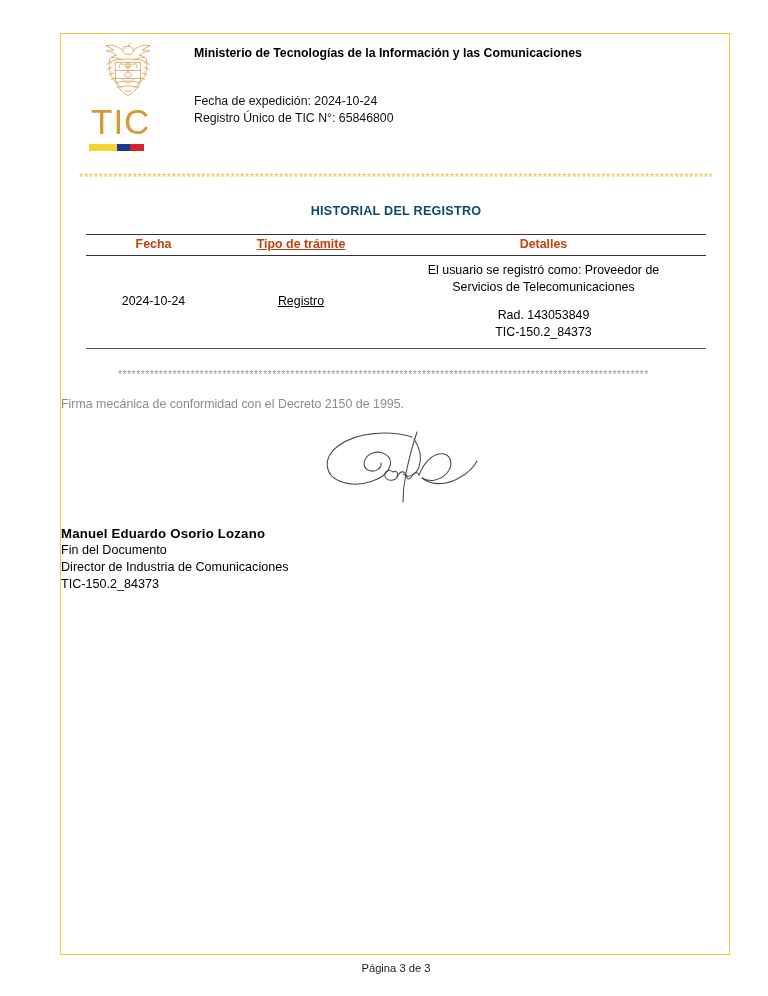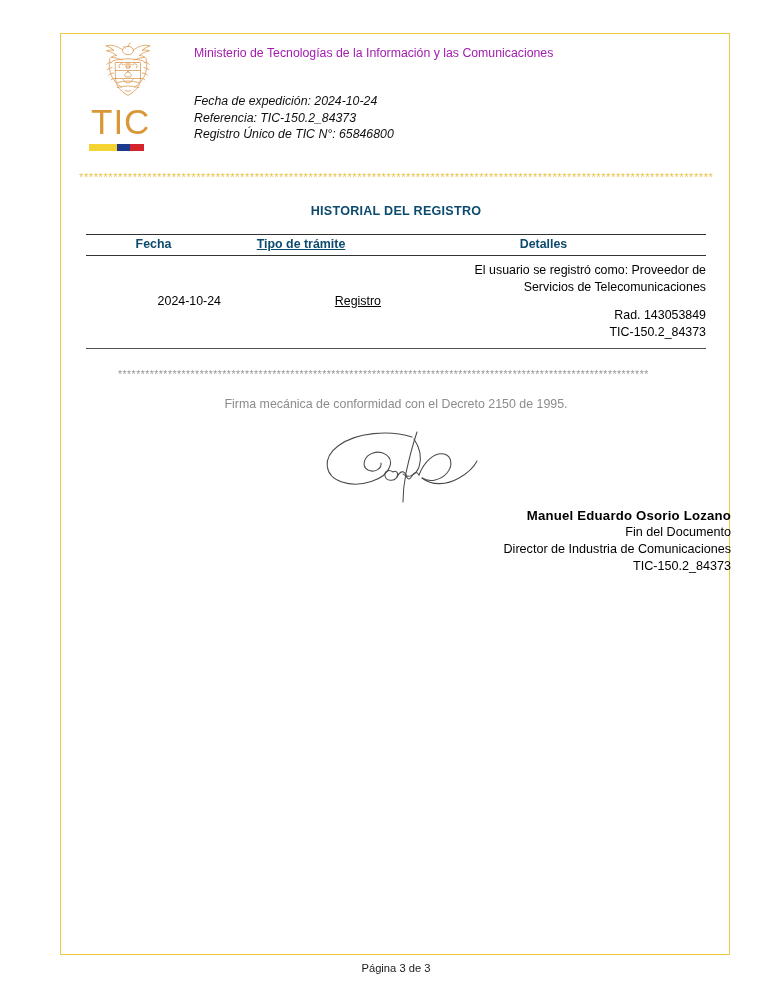--- a/index.html
+++ b/index.html
@@ -77,33 +77,32 @@
   .flag-yellow { flex: 0 0 50%; background: #f4d333; }
   .flag-blue   { flex: 0 0 25%; background: #1c3b8c; }
   .flag-red    { flex: 0 0 25%; background: #d4232c; }
 
   #ministry-title {
     position: absolute;
     left: 133px;
     top: 11px;
     width: 400px;
     font-size: 12.3px;
-    font-weight: normal;
+    font-weight: bold;
     line-height: 16.5px;
-    color: #a21caf;
+    color: #000000;
   }
   #header-meta {
     position: absolute;
     left: 133px;
     top: 59px;
     width: 430px;
     font-size: 12.3px;
     line-height: 16.6px;
     color: #111;
-    font-style: italic;
   }
   #header-meta div { white-space: nowrap; }
 
   
   #gold-divider {
     position: absolute;
     left: 18px;
     top: 136px;
     width: 634px;
     height: 14px;
@@ -138,25 +137,25 @@
     border-collapse: collapse;
     table-layout: fixed;
   }
   #history-table th {
     font-size: 12.4px;
     font-weight: bold;
     text-align: center;
     padding: 2px 0 4px 0;
     border-top: 1.4px solid #333;
     border-bottom: 1.4px solid #333;
-    color: #0c4a6e;
+    color: #c2410c;
   }
   #history-table td {
     font-size: 12.4px;
-    text-align: right;
+    text-align: center;
     vertical-align: middle;
     padding: 6px 0 8px 0;
     border-bottom: 1.4px solid #555;
     color: #000;
     line-height: 16.5px;
   }
   .col-fecha   { width: 135px; }
   .col-tipo    { width: 160px; text-decoration: underline; }
   .col-detalle { width: 325px; }
 
@@ -176,37 +175,37 @@
     line-height: 14px;
     white-space: nowrap;
   }
 
   
   #firma-note {
     position: absolute;
     left: 0;
     top: 363px;
     width: 670px;
-    text-align: center;
+    text-align: left;
     font-size: 12.4px;
     color: #8c8c8c;
   }
   #signature-mark {
     position: absolute;
     left: 255px;
     top: 392px;
     width: 180px;
     height: 82px;
   }
   #signatory-block {
     position: absolute;
     left: 0;
-    top: 473px;
-    width: 670px;
-    text-align: right;
+    top: 491px;
+    width: 670px;
+    text-align: left;
     font-size: 12.6px;
     line-height: 17px;
     color: #000;
   }
   #signatory-name {
     font-weight: bold;
     font-size: 13.2px;
     letter-spacing: 0.2px;
   }
 
@@ -273,21 +272,20 @@
     <div id="flag-bar">
       <div class="flag-yellow"></div>
       <div class="flag-blue"></div>
       <div class="flag-red"></div>
     </div>
 
     <div id="ministry-title">Ministerio de Tecnologías de la Información y las Comunicaciones</div>
 
     <div id="header-meta">
       <div>Fecha de expedición: 2024-10-24</div>
-      <div>Referencia: TIC-150.2_84373</div>
       <div>Registro Único de TIC N°: 65846800</div>
     </div>
   </div>
 
   <div id="gold-divider">******************************************************************************************************************************************************</div>
 
   <div id="section-title">HISTORIAL DEL REGISTRO</div>
 
   <table id="history-table">
     <thead>

